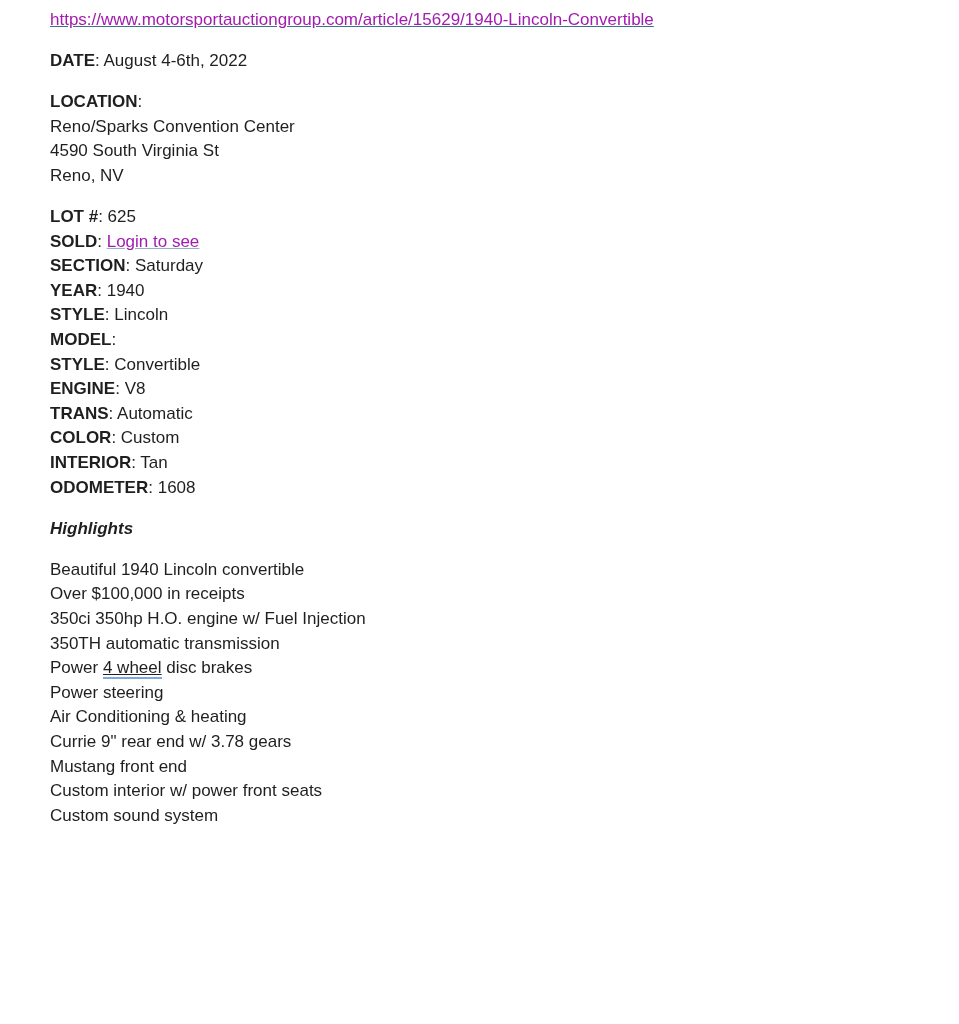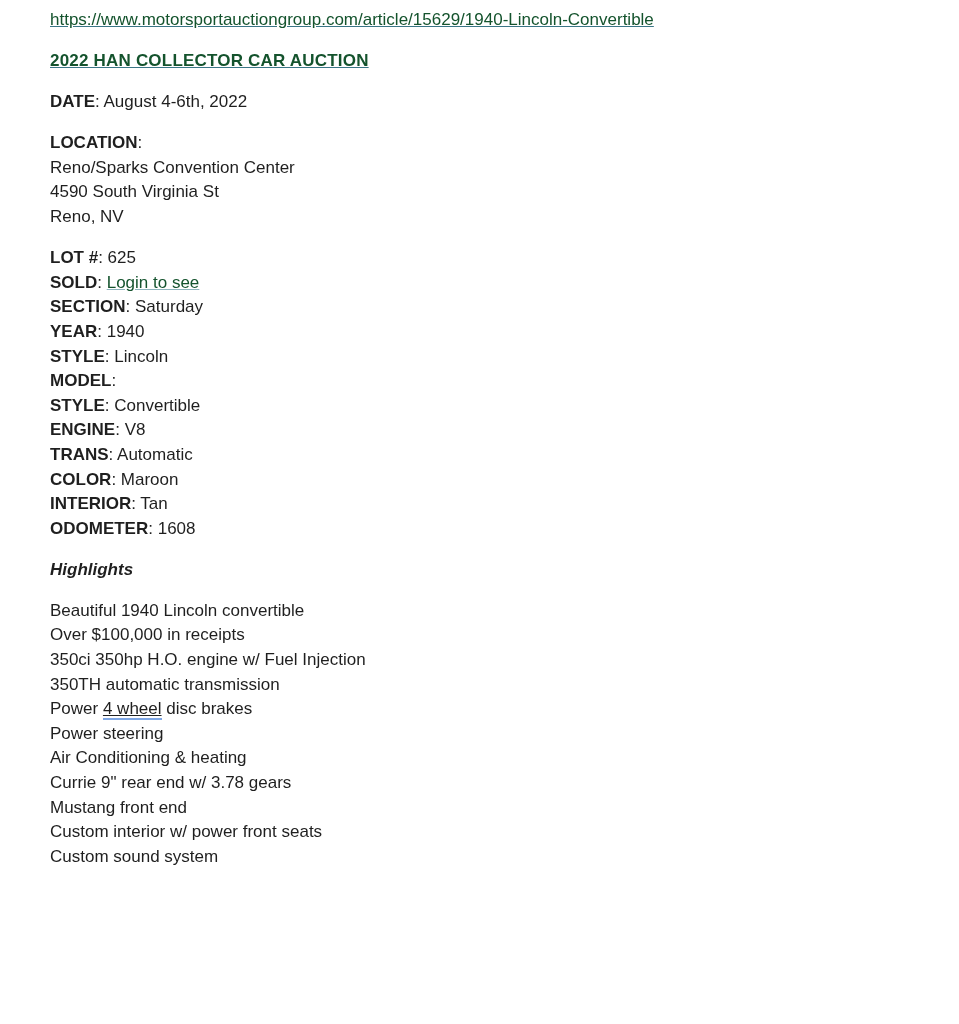--- a/index.html
+++ b/index.html
@@ -10,21 +10,21 @@
     color: #1f1f1f;
     overflow: hidden;
   }
   .page {
     padding: 8px 40px 0 50px;
     font-size: 17px;
     line-height: 24.6px;
   }
   .para { margin: 0 0 16.5px 0; }
   a.link {
-    color: #14532d;
+    color: #a21caf;
     text-decoration: underline;
     text-decoration-color: #3a7586;
     cursor: pointer;
   }
   a.link.light-underline { text-decoration-color: #8fb4bd; }
   .auction-title a {
     font-weight: bold;
     letter-spacing: 0.2px;
   }
   .spec-row strong, .field-label { font-weight: bold; }
@@ -42,23 +42,20 @@
 </head>
 <body>
 
 <div class="page">
 
   <p class="para">
     <a class="link" href="#">https://www.motorsportauctiongroup.com/article/15629/1940-Lincoln-Convertible</a>
   </p>
 
 
-  <p class="para auction-title">
-    <a class="link" href="#">2022 HAN COLLECTOR CAR AUCTION</a>
-  </p>
 
   <p class="para">
     <span class="field-label">DATE</span><span>: August 4-6th, 2022</span>
   </p>
 
   <p class="para">
     <span class="field-label">LOCATION</span><span>:</span><br>
     <span>Reno/Sparks Convention Center</span><br>
     <span>4590 South Virginia St</span><br>
     <span>Reno, NV</span>
@@ -67,21 +64,21 @@
   <p class="para">
     <span class="spec-row"><strong>LOT #</strong><span>: 625</span></span><br>
     <span class="spec-row"><strong>SOLD</strong><span>: </span><a class="link light-underline" href="#">Login to see</a></span><br>
     <span class="spec-row"><strong>SECTION</strong><span>: Saturday</span></span><br>
     <span class="spec-row"><strong>YEAR</strong><span>: 1940</span></span><br>
     <span class="spec-row"><strong>STYLE</strong><span>: Lincoln</span></span><br>
     <span class="spec-row"><strong>MODEL</strong><span>:</span></span><br>
     <span class="spec-row"><strong>STYLE</strong><span>: Convertible</span></span><br>
     <span class="spec-row"><strong>ENGINE</strong><span>: V8</span></span><br>
     <span class="spec-row"><strong>TRANS</strong><span>: Automatic</span></span><br>
-    <span class="spec-row"><strong>COLOR</strong><span>: Maroon</span></span><br>
+    <span class="spec-row"><strong>COLOR</strong><span>: Custom</span></span><br>
     <span class="spec-row"><strong>INTERIOR</strong><span>: Tan</span></span><br>
     <span class="spec-row"><strong>ODOMETER</strong><span>: 1608</span></span>
   </p>
 
   <p class="para highlights-title">Highlights</p>
 
   <p class="para">
     <span>Beautiful 1940 Lincoln convertible</span><br>
     <span>Over $100,000 in receipts</span><br>
     <span>350ci 350hp H.O. engine w/ Fuel Injection</span><br>

